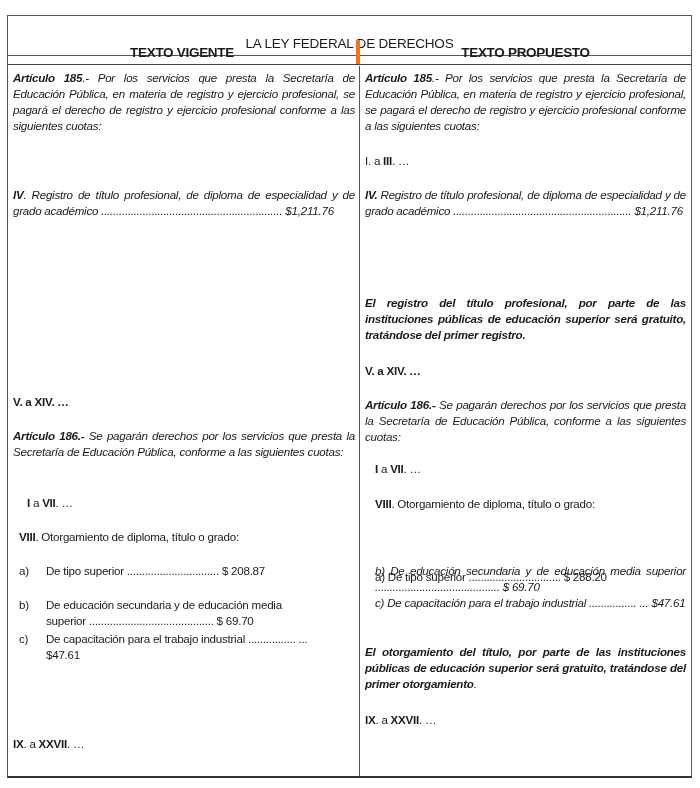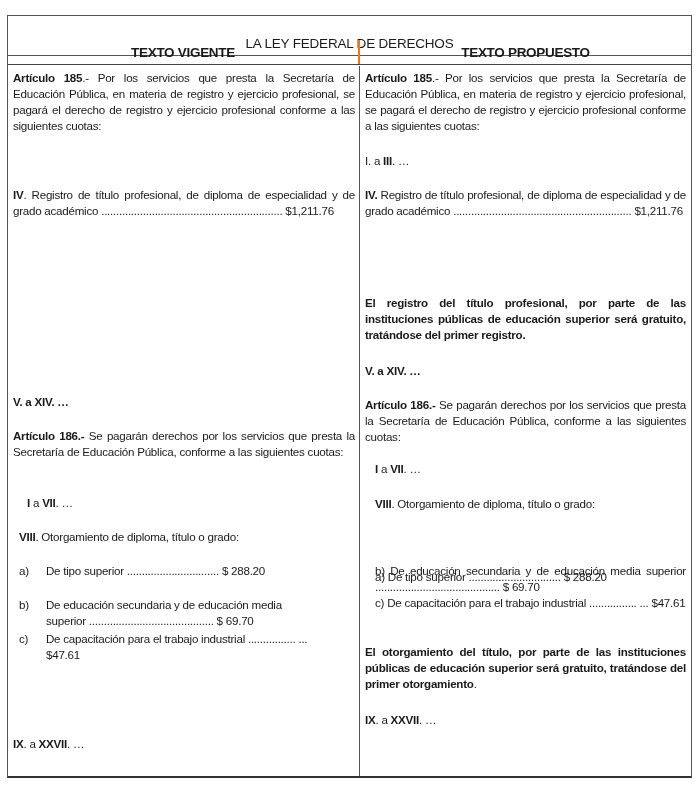--- a/index.html
+++ b/index.html
@@ -8,29 +8,29 @@
   .table { position: absolute; left: 7px; top: 15px; width: 685px; height: 763px;
            border: 1px solid #555; border-bottom: 2px solid #333; box-sizing: border-box; }
   .title-row { position: absolute; left: 0; top: 16px; width: 100%; height: 24px;
                border-bottom: 1px solid #555; box-sizing: border-box;
                display: flex; align-items: center; justify-content: center;
                font-size: 13.5px; letter-spacing: -0.2px; }
   .header-row { position: absolute; left: 0; top: 24px; width: 100%; height: 25px;
                 border-bottom: 1.5px solid #444; box-sizing: border-box; display: flex; }
   .header-cell { display: flex; align-items: center; justify-content: center;
                  font-size: 13.5px; font-weight: bold; letter-spacing: -0.3px; }
-  .header-cell.left { width: 352px; border-right: 2px solid #f97316; box-sizing: border-box; }
+  .header-cell.left { width: 352px; border-right: 4px solid #f97316; box-sizing: border-box; }
   .header-cell.right { flex: 1; text-align: center; }
   .col { position: absolute; top: 50px; bottom: 0; box-sizing: border-box;
          font-size: 11.6px; line-height: 16px; letter-spacing: -0.25px; }
   .col.left { left: 0; width: 352px; border-right: 1px solid #555; padding: 0 4px 0 5px; }
   .col.right { left: 352px; right: 0; padding: 0 5px 0 5px; }
   .blk { position: absolute; left: 5px; right: 5px; }
   .col.left .blk { left: 5px; right: 4px; }
-  .just { text-align: justify; }
+  .just { text-align: justify; font-style: italic; }
   b { font-weight: bold; }
   .li { display: flex; }
   .li .mk { width: 27px; flex: none; padding-left: 6px; }
   .li .tx { flex: 1; }
   .bullet { display: inline-block; width: 4px; height: 4px; background: #222; margin: 0 4px 2px 2px; vertical-align: middle; }
 </style>
 </head>
 <body>
 
 <div class="table">
@@ -54,21 +54,21 @@
       <b>Artículo 186.-</b><span> Se pagarán derechos por los servicios que presta la Secretaría de Educación Pública, conforme a las siguientes cuotas:</span>
     </div>
     <div class="blk" style="top:429px; padding-left:14px;">
       <b>I</b><span> a </span><b>VII</b><span>. …</span>
     </div>
     <div class="blk" style="top:463px; padding-left:6px;">
       <b>VIII</b><span>. Otorgamiento de diploma, título o grado:</span>
     </div>
     <div class="blk li" style="top:497px; right:40px;">
       <span class="mk">a)</span>
-        <span class="tx">De tipo superior ............................... $ 288.20</span>
+        <span class="tx">De tipo superior ............................... $ 208.87</span>
     </div>
     <div class="blk li" style="top:531px; right:40px;">
       <span class="mk">b)</span>
         <span class="tx">De educación secundaria y de educación media superior .......................................... $ 69.70</span>
     </div>
     <div class="blk li" style="top:565px; right:40px;">
       <span class="mk">c)</span>
         <span class="tx">De capacitación para el trabajo industrial ................ ... $47.61</span>
     </div>
     <div class="blk" style="top:670px;">

